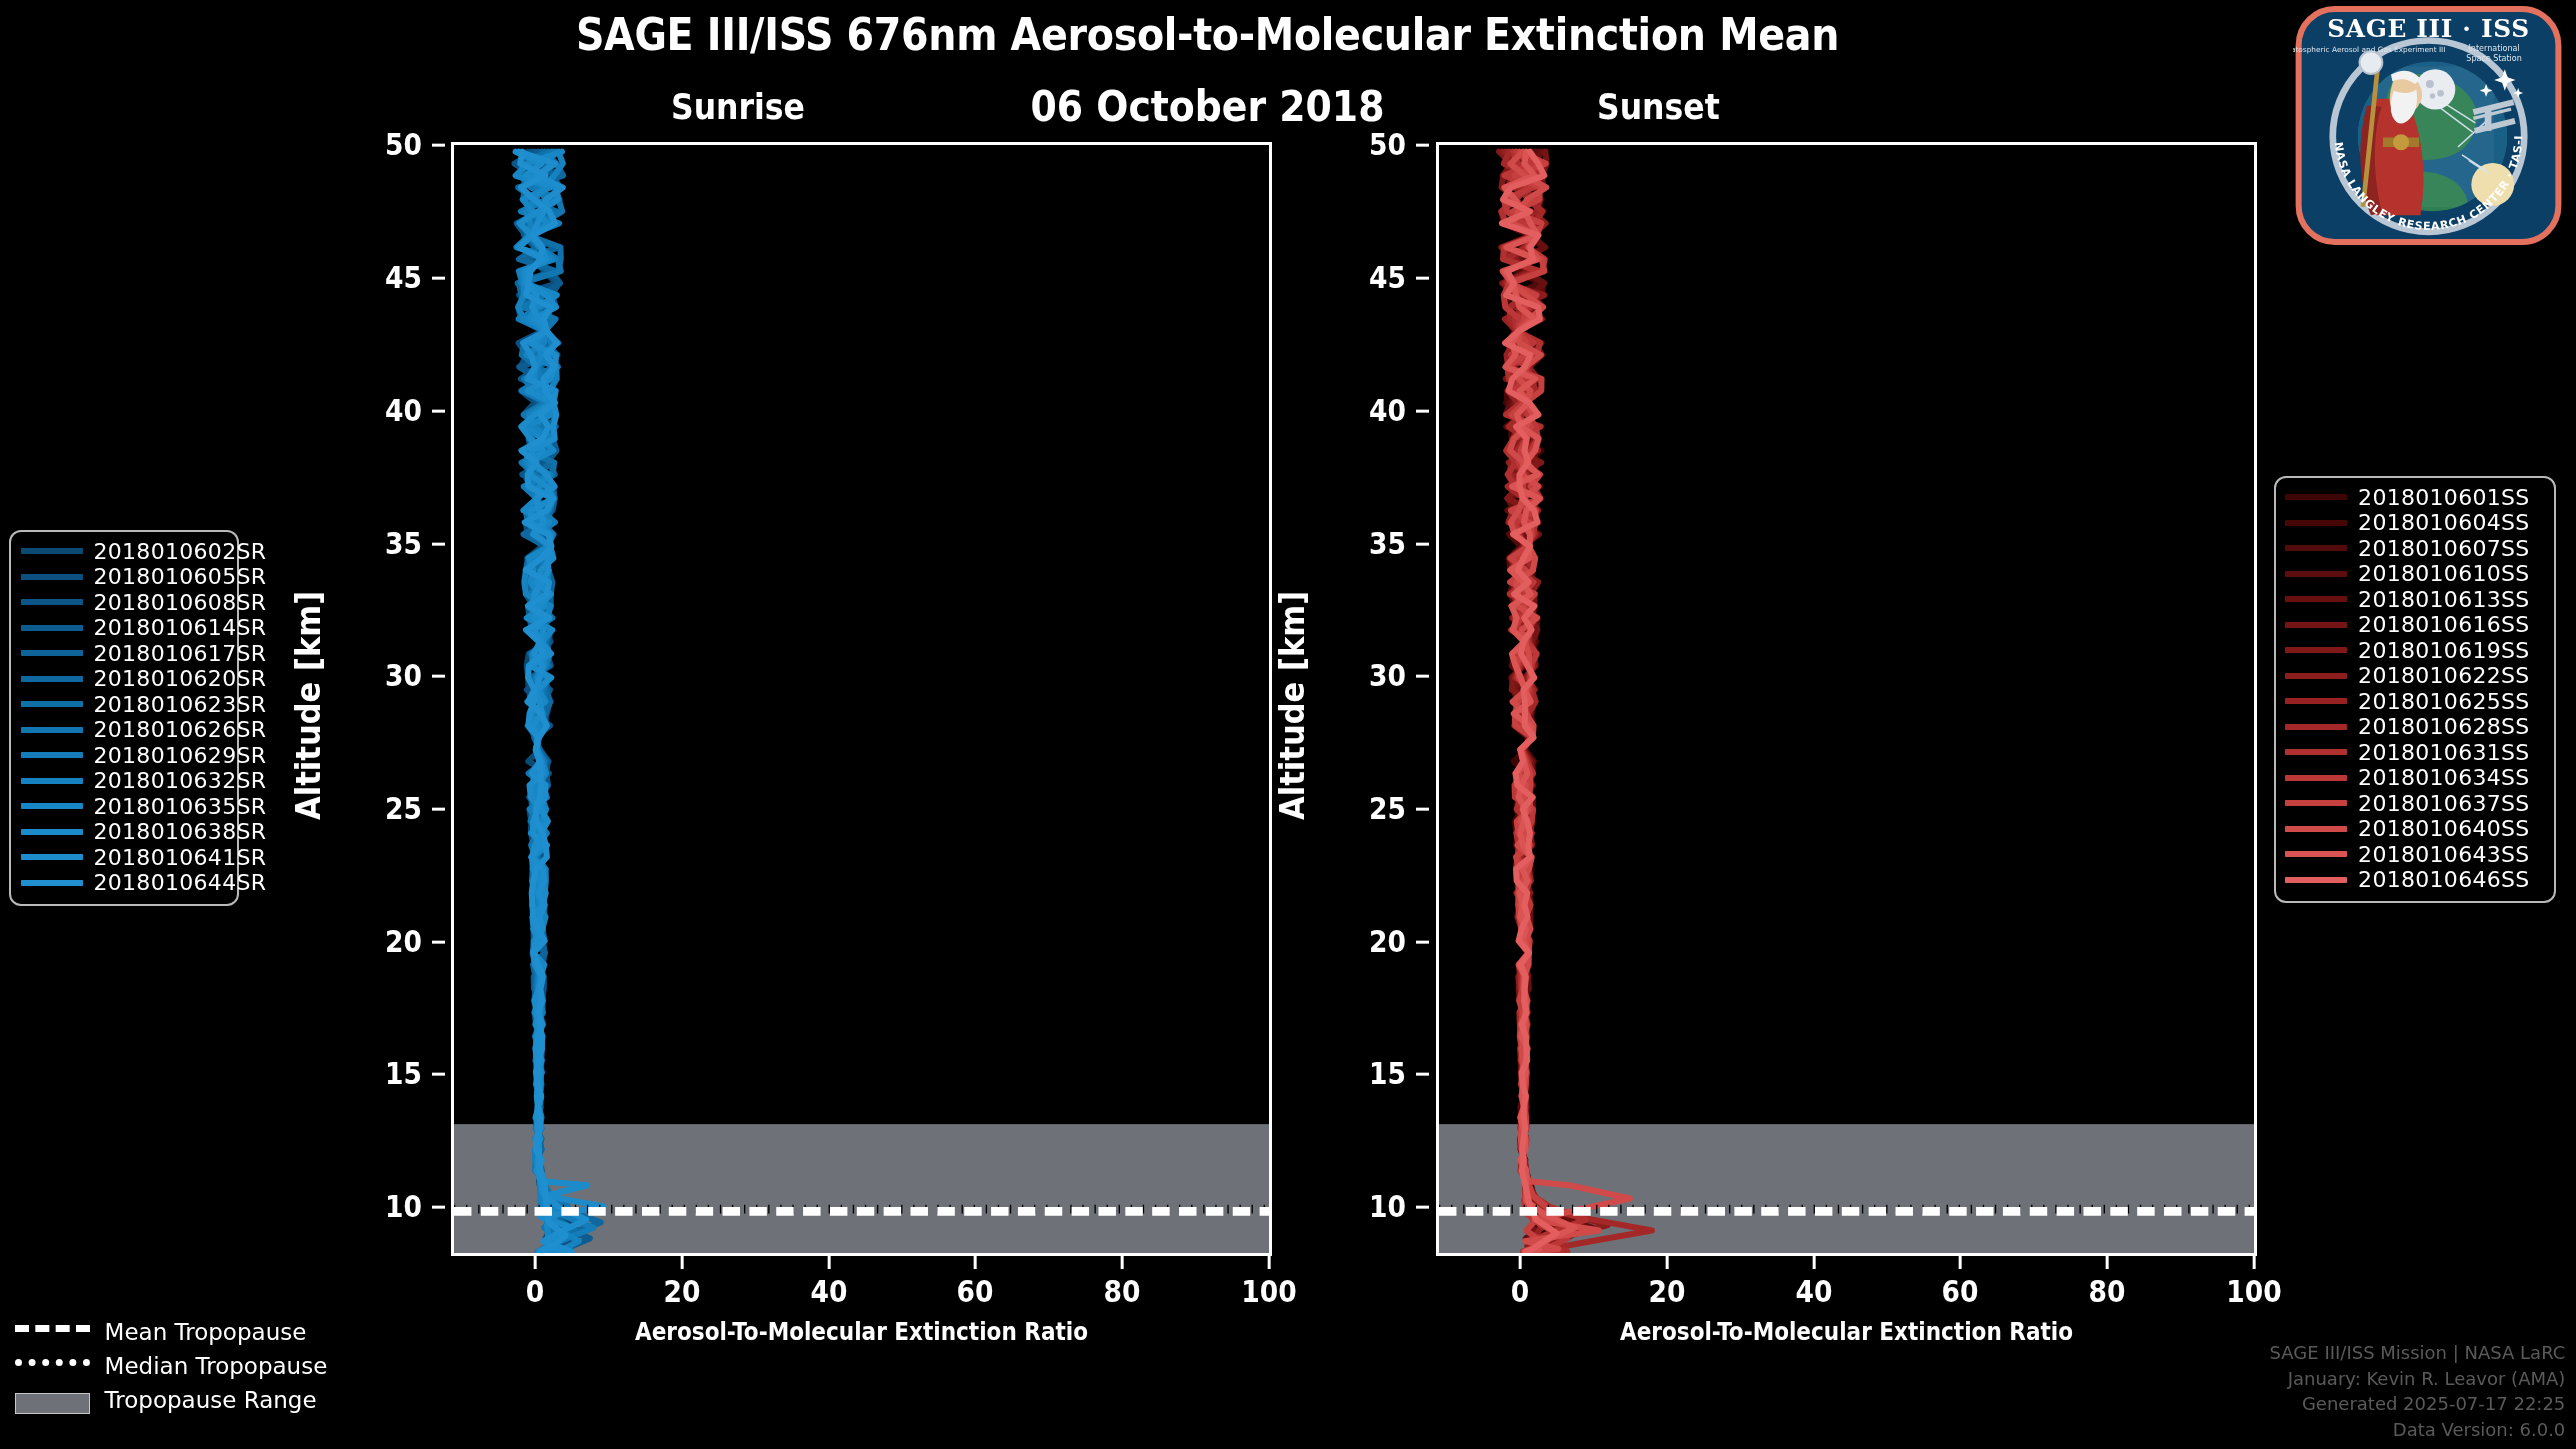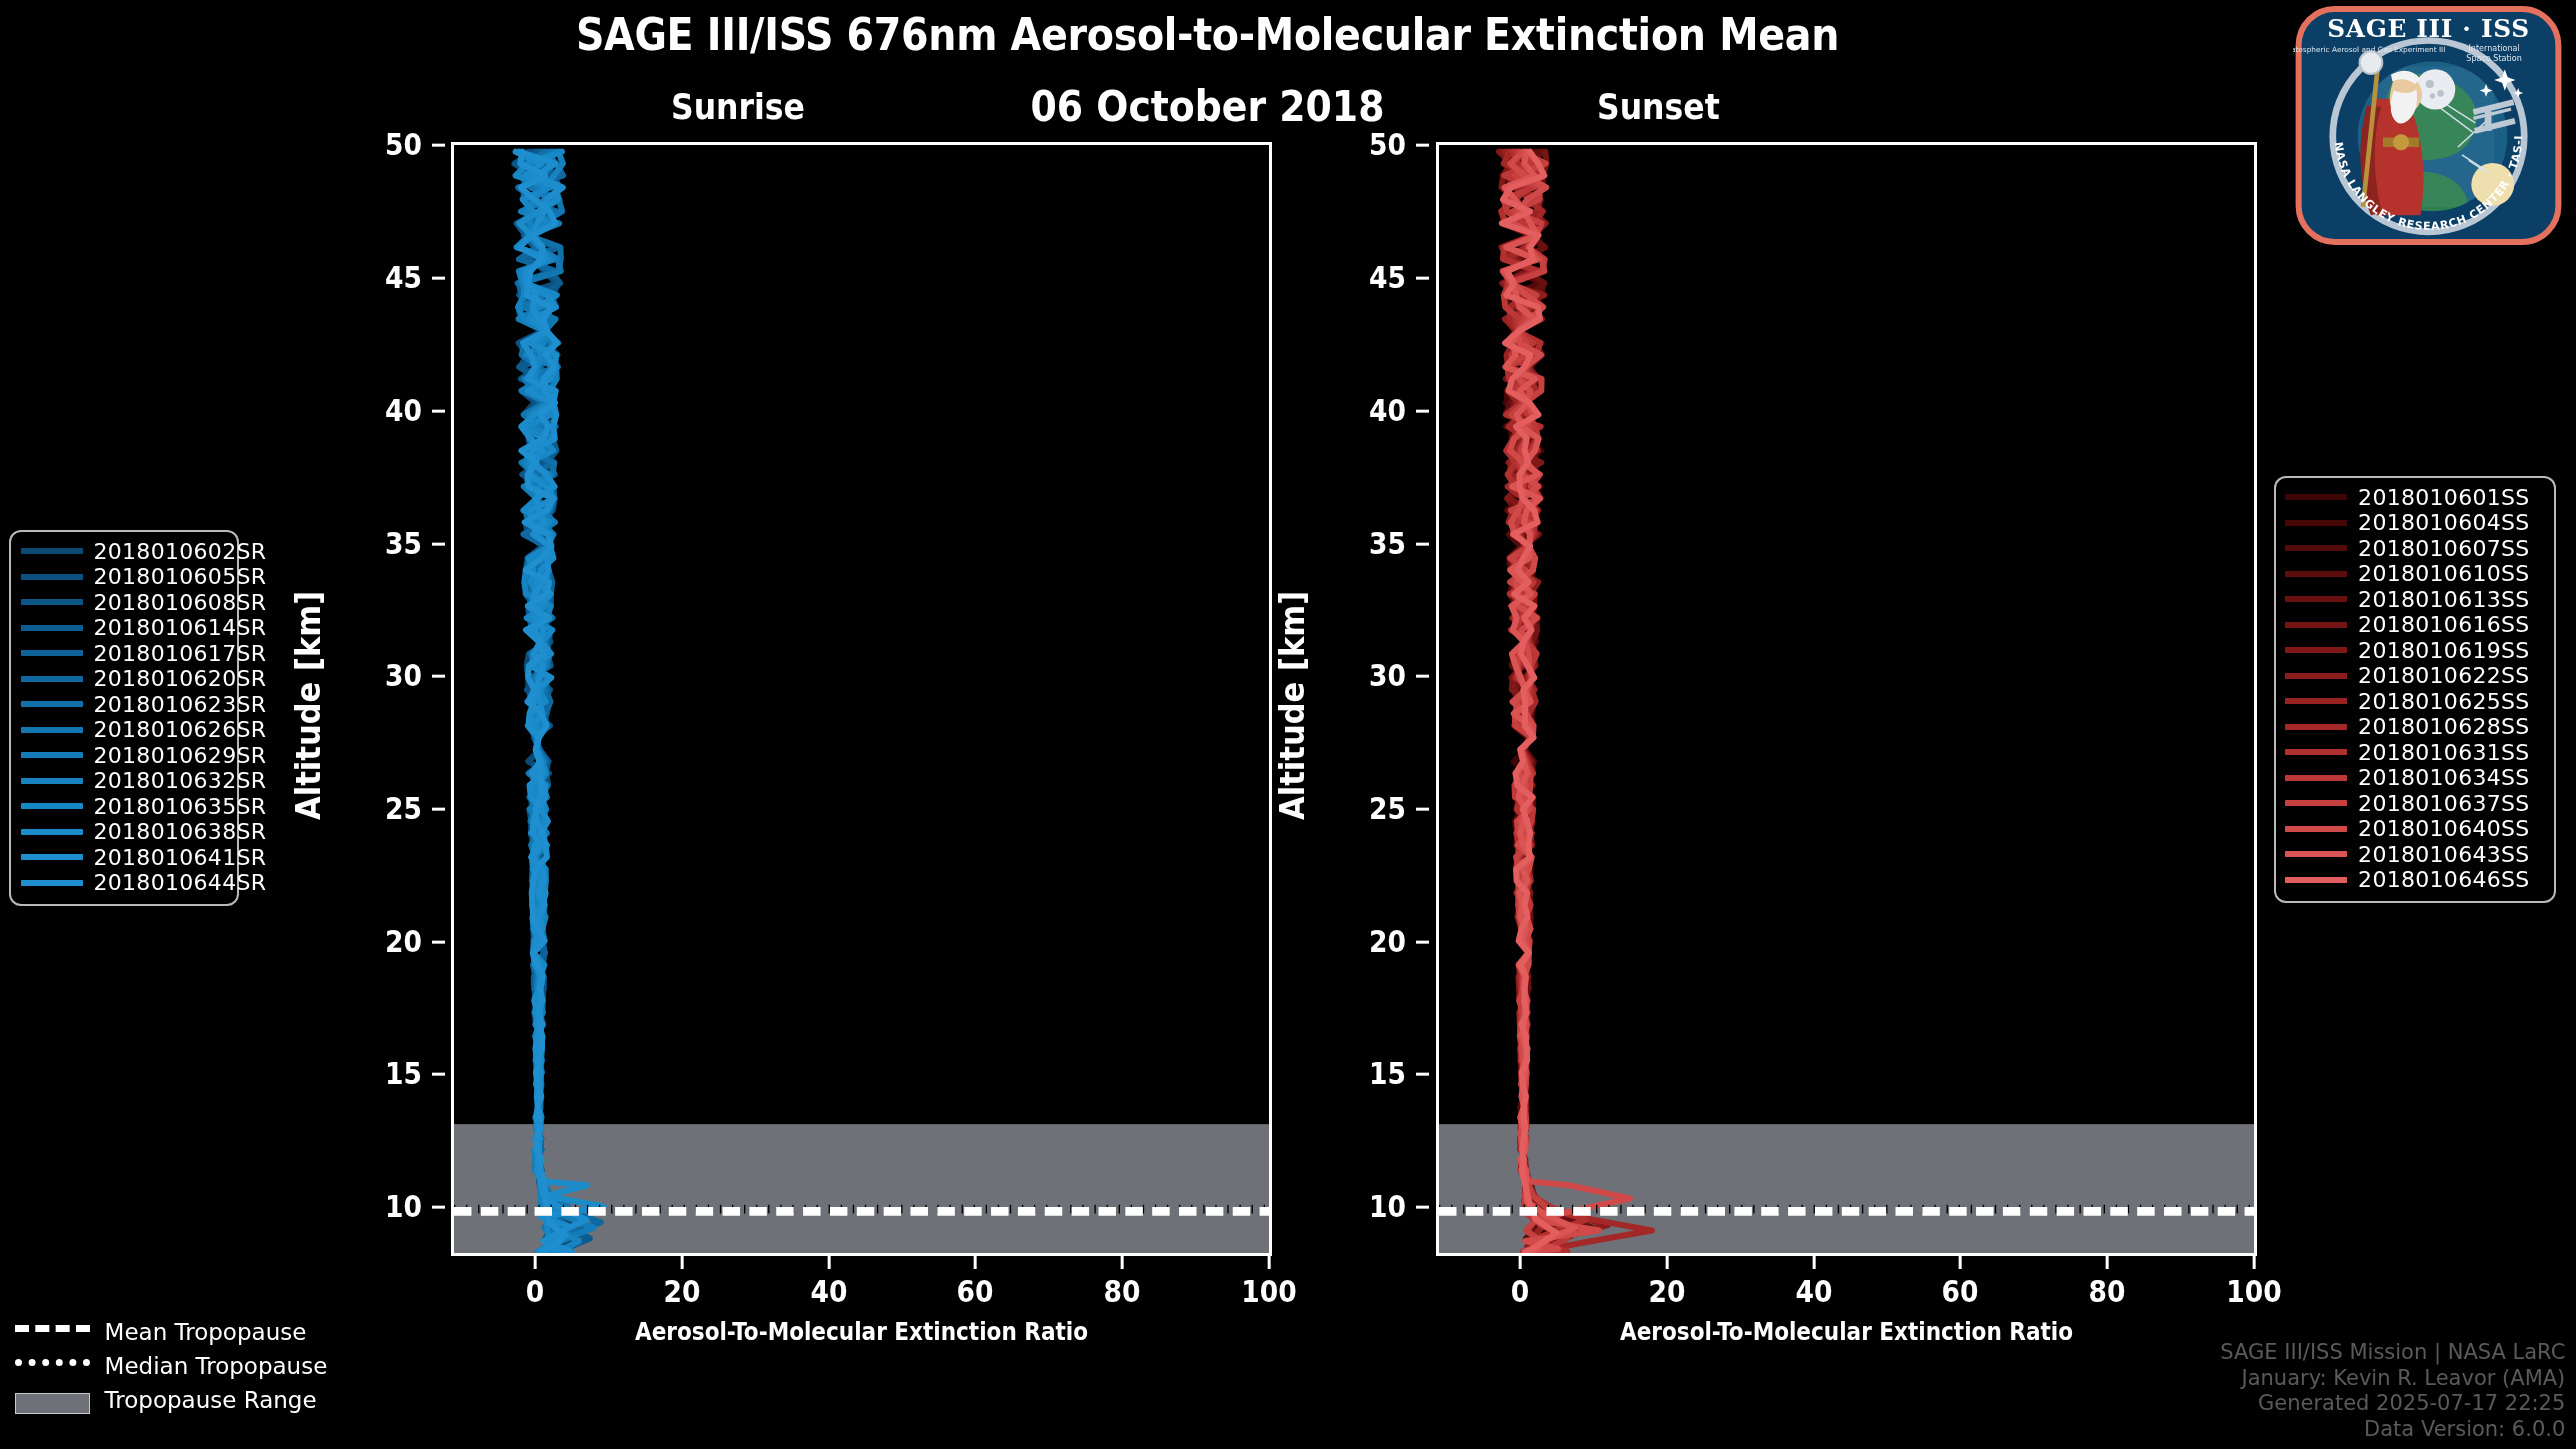--- a/index.html
+++ b/index.html
@@ -83,21 +83,21 @@
   .tropo-row{display:flex;align-items:center;height:34px;}
   .tropo-key{width:75px;height:14.8px;flex:none;margin-right:14.8px;position:relative;}
   .tropo-text{font-size:23px;color:#fff;white-space:nowrap;}
   .key-dashed{height:0;border-top:7.4px dashed #fff;}
   .key-dotted{height:0;border-top:7.4px dotted #fff;}
   .key-patch{height:19px;background:#6e7278;border:1.3px solid #c8c8c8;}
 
   
   #credits{
     right:10.7px;bottom:6.7px;text-align:right;color:#5a5a5a;
-    font-size:21px;line-height:25.5px;
+    font-size:18px;line-height:25.5px;
   }
 
   
   #mission-patch{left:2293px;top:5.4px;width:271px;height:241px;}
 </style>
 </head>
 <body>
 
 <div class="abs" id="main-title">SAGE III/ISS 676nm Aerosol-to-Molecular Extinction Mean</div>
 <div class="abs" id="sub-title">06 October 2018</div>

